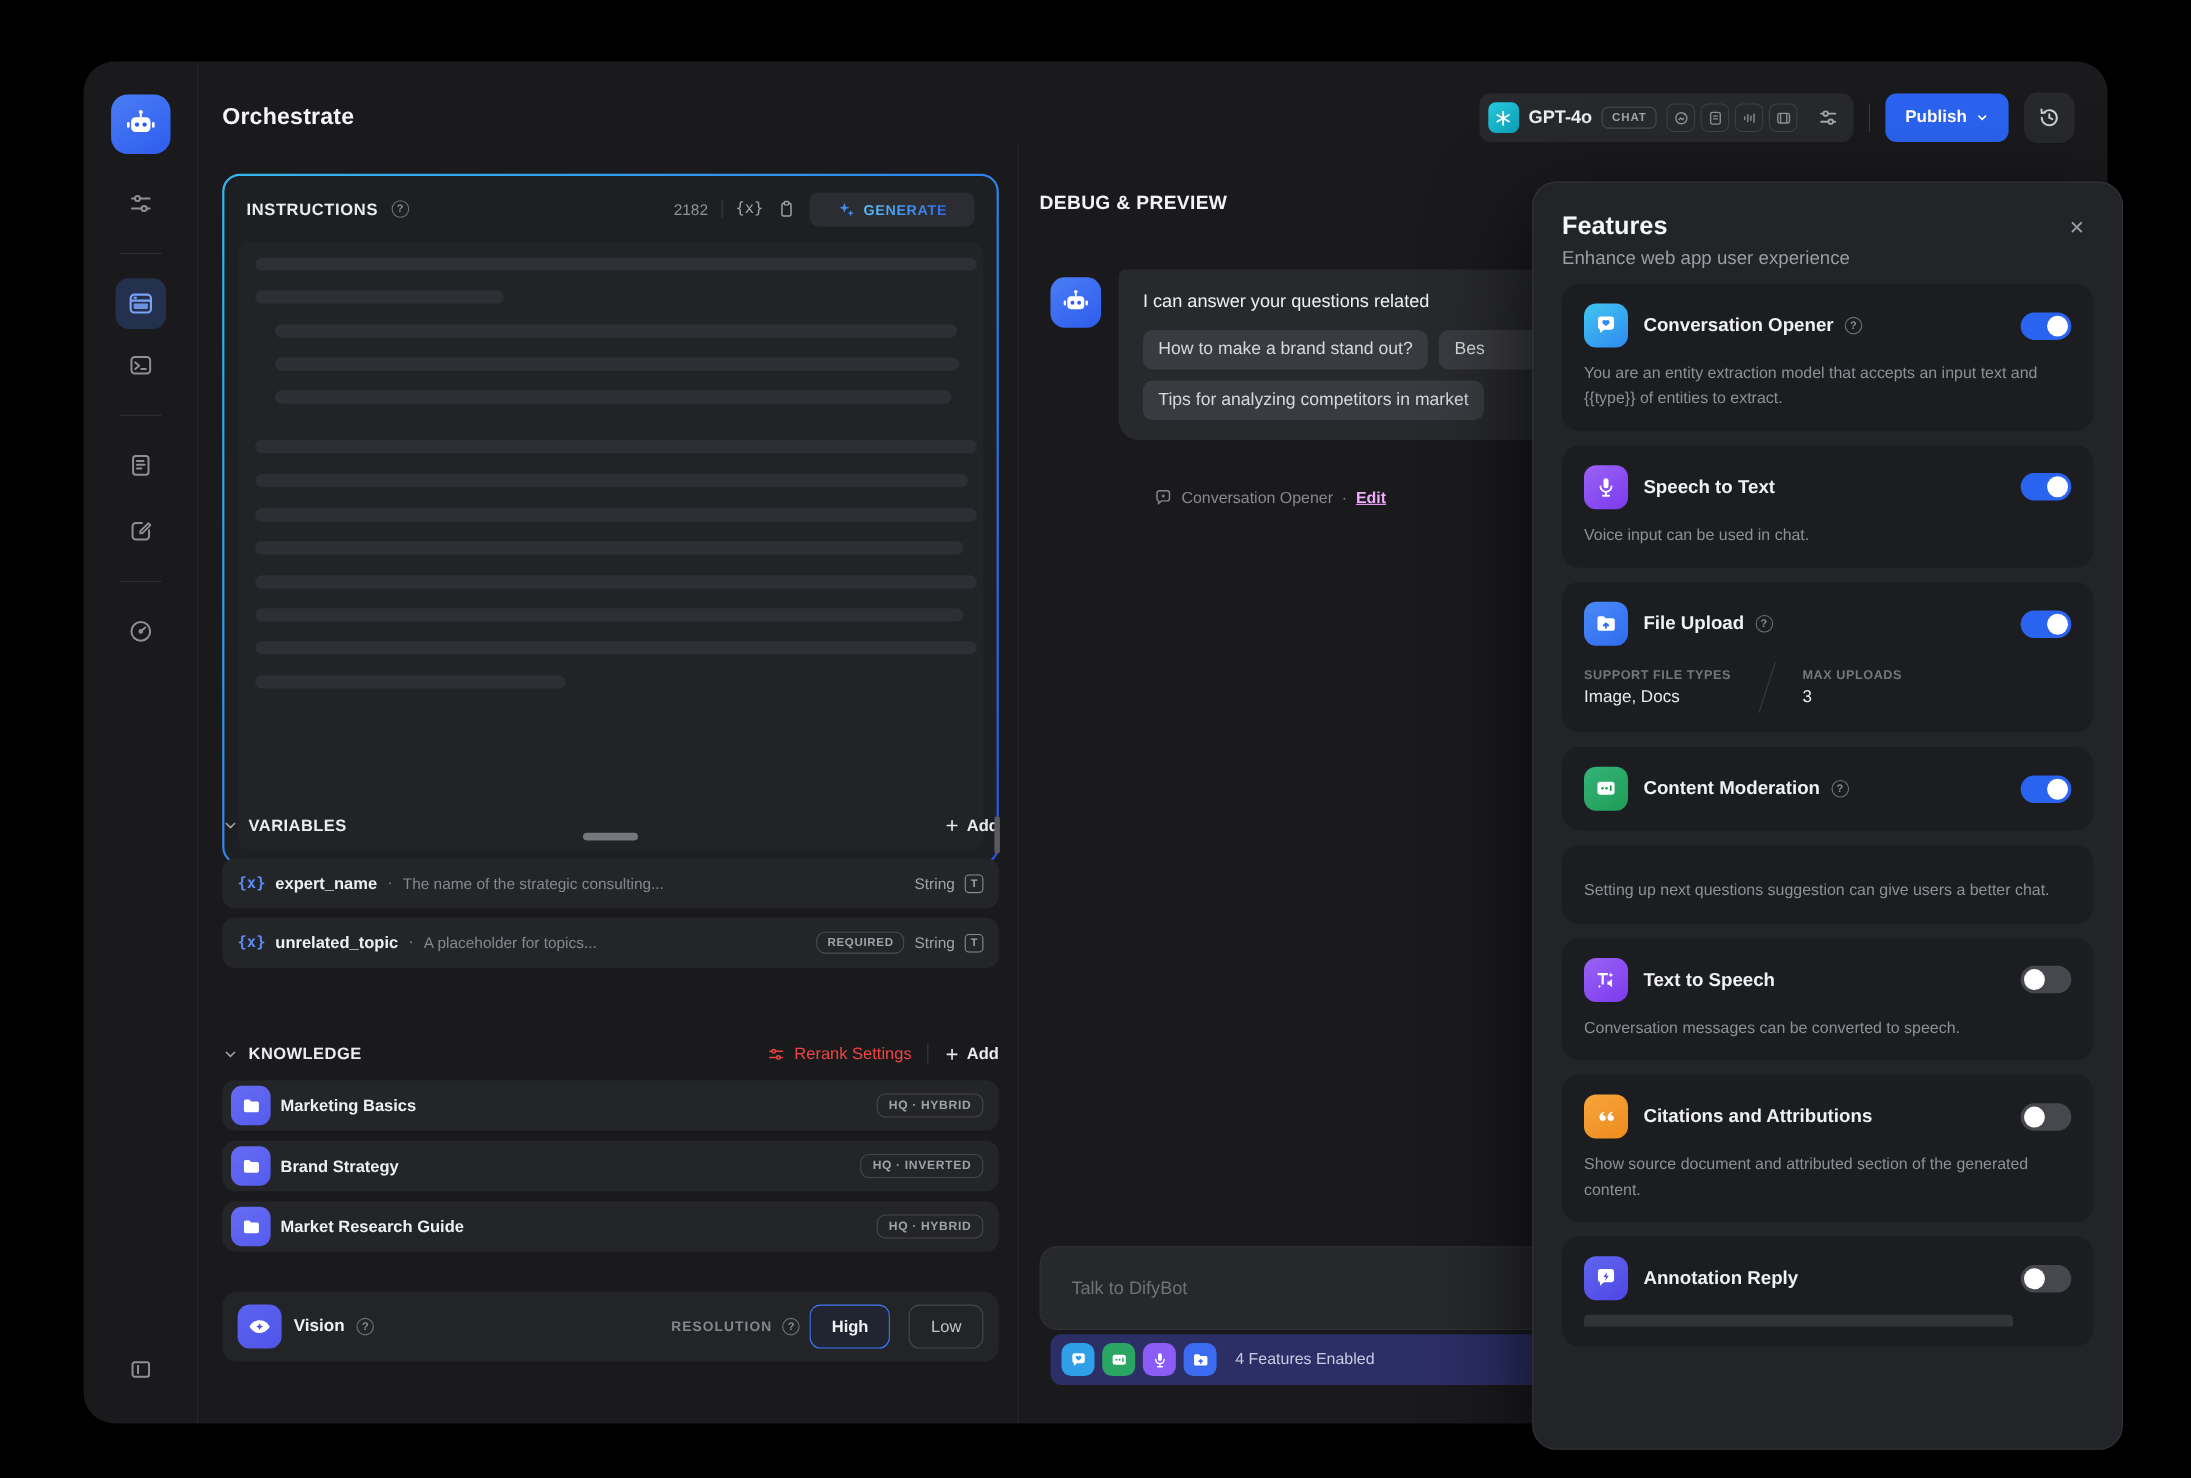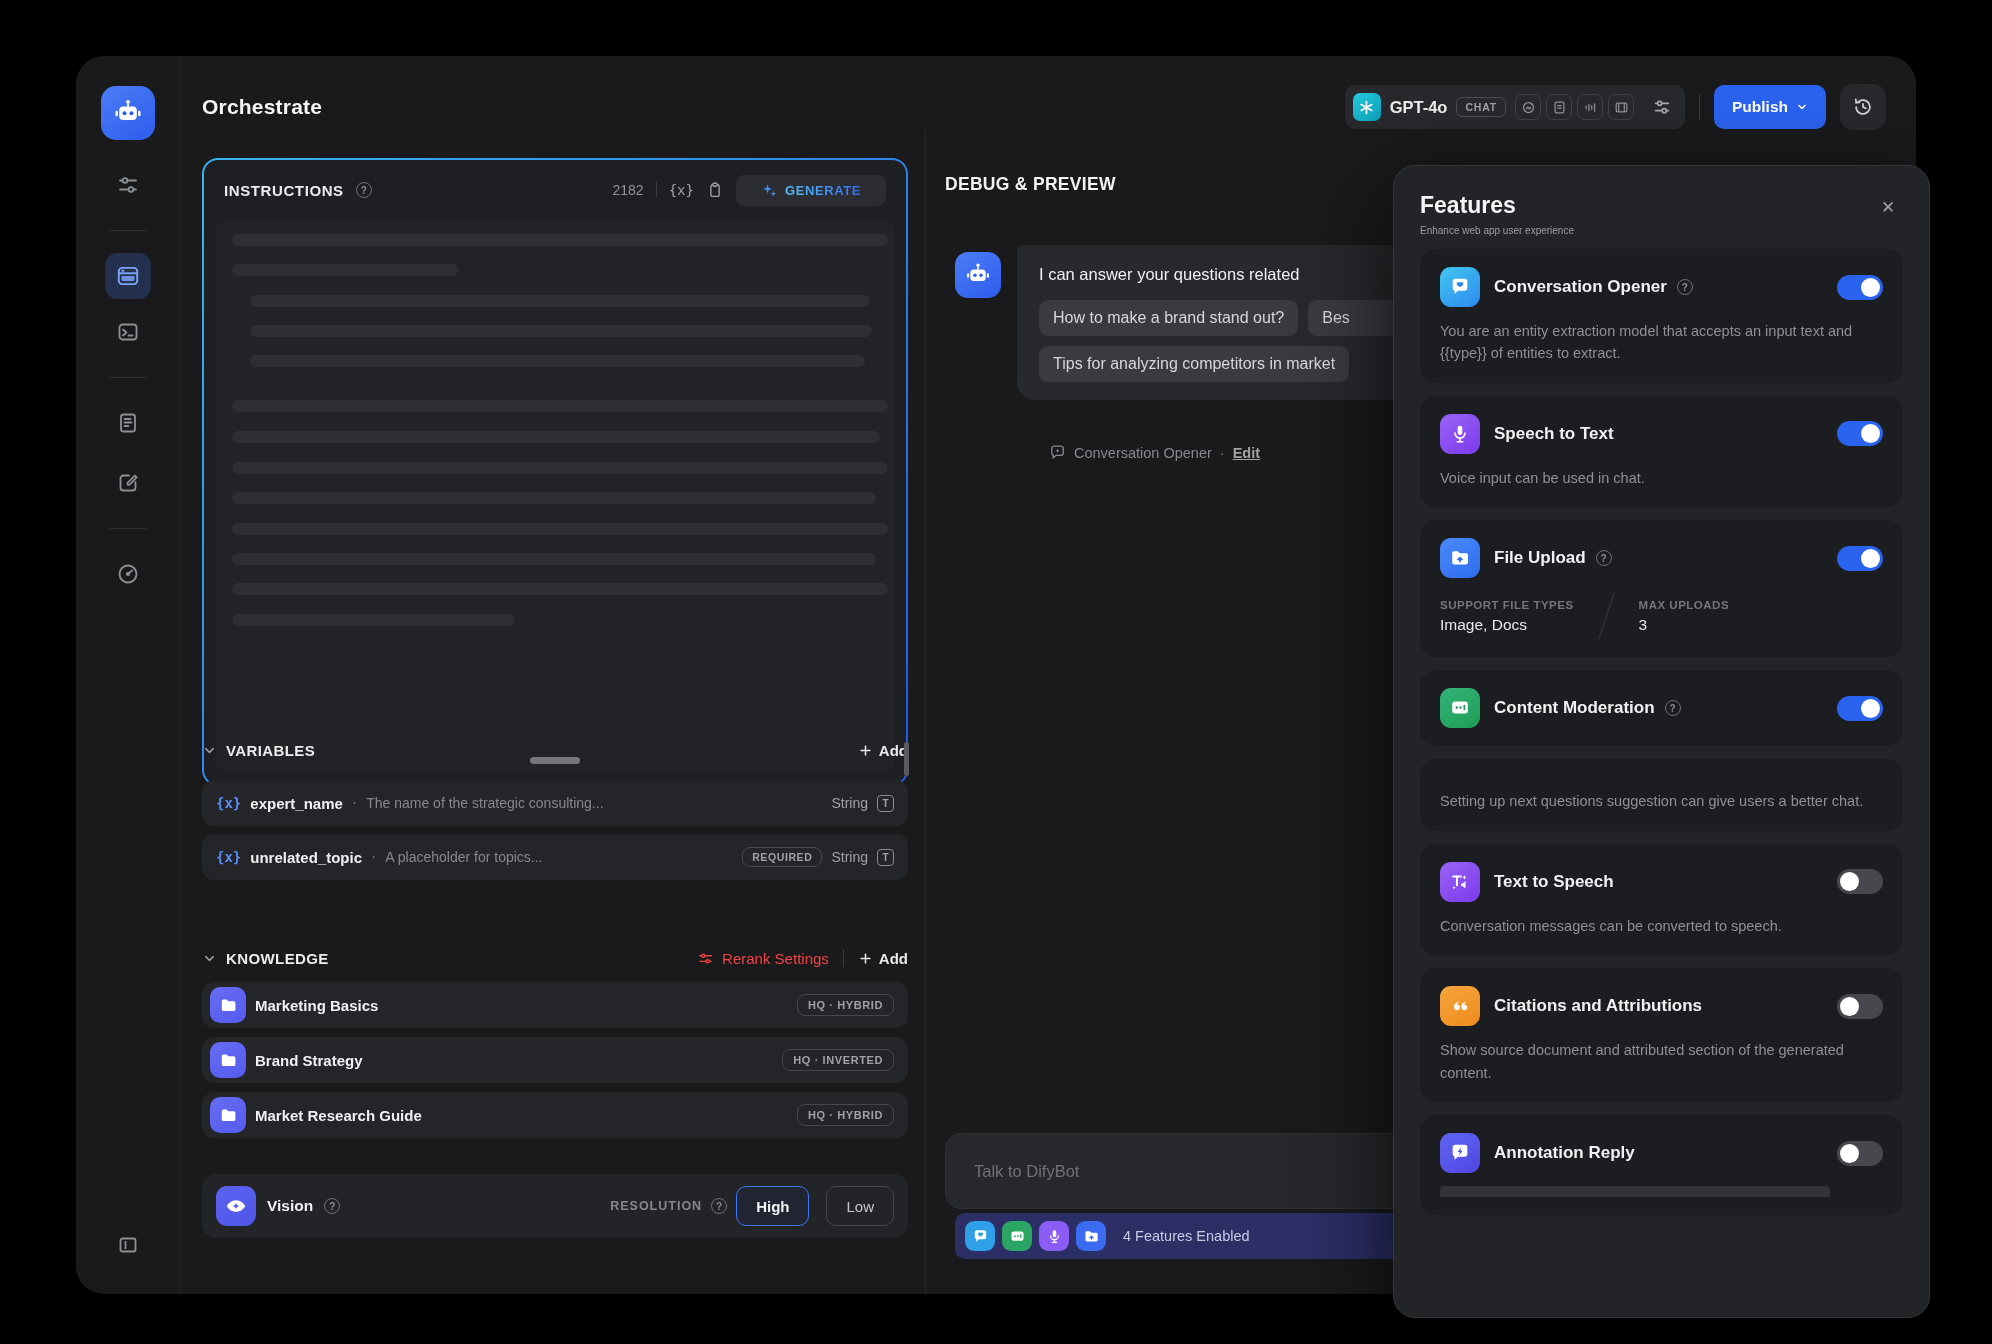--- a/index.html
+++ b/index.html
@@ -107,39 +107,39 @@
   .bot-avatar { width:46px; height:46px; border-radius:13px; background:linear-gradient(145deg,#4b7df5,#2e5cee);
                 display:flex; align-items:center; justify-content:center; }
   #msg-avatar { left:879px; top:196px; }
   #msg-card { left:941px; top:189px; width:566px; background:#28292d; border-radius:6px 18px 18px 18px;
               padding:17px 22px 18px; }
   .msg-line { font-size:16.5px; color:#eef0f2; line-height:1.5; }
   .chips { margin-top:13px; display:flex; flex-wrap:wrap; gap:10px; }
   .chip { background:#3a3b40; border-radius:9px; padding:9px 14px; font-size:16px; color:#d6d8db; white-space:nowrap; }
   .chip.cut { width:112px; overflow:hidden; }
   #opener-row { left:973px; top:388px; display:flex; align-items:center; gap:8px; color:#85888e; font-size:14.5px; }
-  #opener-row .edit { color:#a3a3a3; font-weight:600;text-decoration:underline; }
+  #opener-row .edit { color:#f0abfc; font-weight:600;text-decoration:underline; }
   #talk-input { left:869px; top:1077px; width:640px; height:76px; border-radius:16px; background:#27282c;
                 border:1px solid #303136; color:#e9eaec; font-size:16.5px; padding:0 28px; outline:none;
                 font-family:"Liberation Sans",sans-serif; }
   #talk-input::placeholder { color:#6f7276; }
   #features-bar { left:879px; top:1157px; width:620px; height:46px; background:#2c2e66; border-radius:10px;
                   display:flex; align-items:center; padding:0 10px; gap:7px; }
   .mini-ico { width:30px; height:30px; border-radius:9px; display:flex; align-items:center; justify-content:center; flex:none; }
   #features-bar .lbl { margin-left:10px; font-size:14.5px; color:#c9cbe2; }
 
   
   #features-panel { position:absolute; left:1393px; top:165px; width:537px; height:1153px; background:#232428;
                     border:1px solid #35363b; border-radius:22px; z-index:60; padding:26px 26px 0; overflow:hidden;
                     box-shadow:0 30px 90px rgba(0,0,0,.75); }
   .fp-head { display:flex; align-items:flex-start; }
   .fp-title { font-size:23px; font-weight:700; color:#f4f5f7; }
   .fp-close { margin-left:auto; width:30px; height:30px; display:flex; align-items:center; justify-content:center;
               color:#9ba0a6; font-size:17px; }
-  .fp-sub { margin-top:6px; font-size:10px; color:#9b9ea3; }
+  .fp-sub { margin-top:6px; font-size:17px; color:#9b9ea3; }
   .f-card { background:#1c1d21; border-radius:16px; padding:18px 20px; margin-top:13px; }
   .f-card:first-of-type { margin-top:24px; }
   .f-head { display:flex; align-items:center; gap:14px; }
   .f-ico { width:40px; height:40px; border-radius:11px; display:flex; align-items:center; justify-content:center; flex:none; }
   .f-title { font-size:17px; font-weight:700; color:#f0f1f3; }
   .f-head .help { margin-left:-4px; }
   .toggle { margin-left:auto; width:46px; height:25px; border-radius:13px; position:relative; flex:none; }
   .toggle .knob { position:absolute; top:3px; width:19px; height:19px; border-radius:50%; background:#fff; }
   .toggle.on { background:#2a63f0; } .toggle.on .knob { right:3px; }
   .toggle.off { background:#47484e; } .toggle.off .knob { left:3px; }

